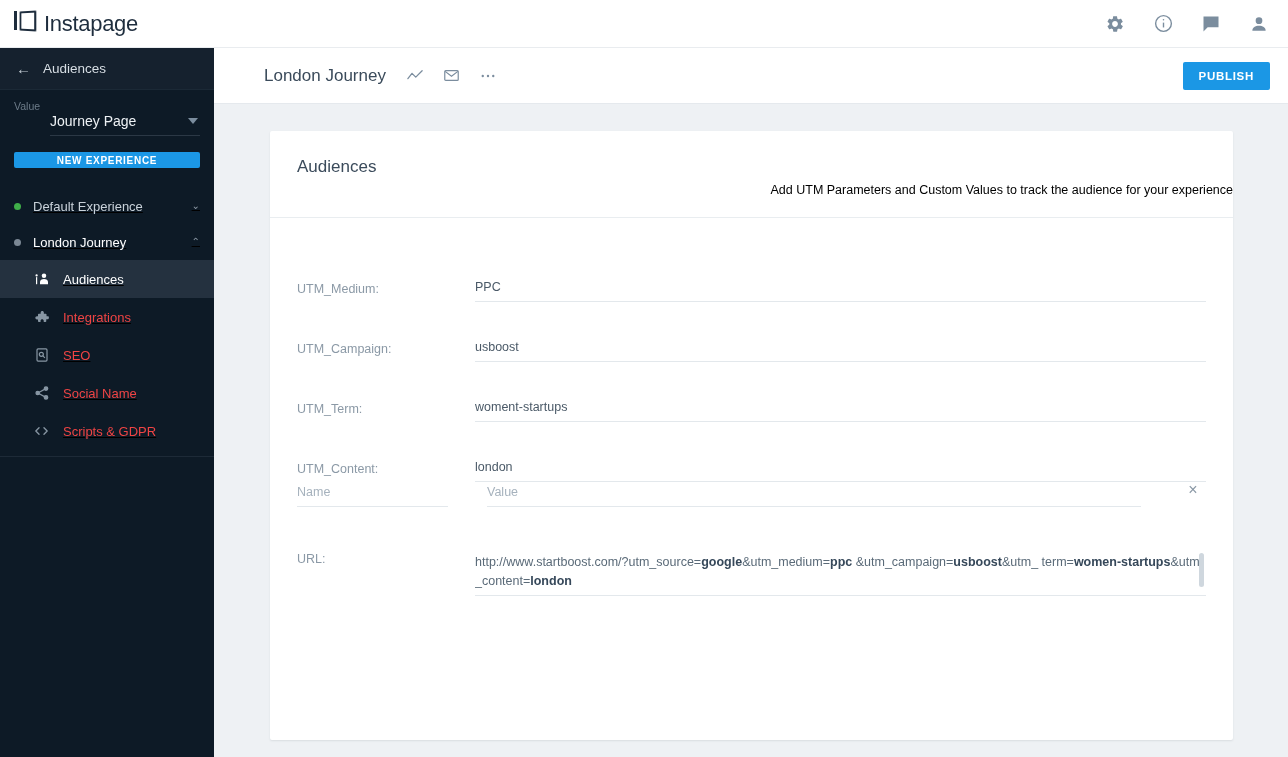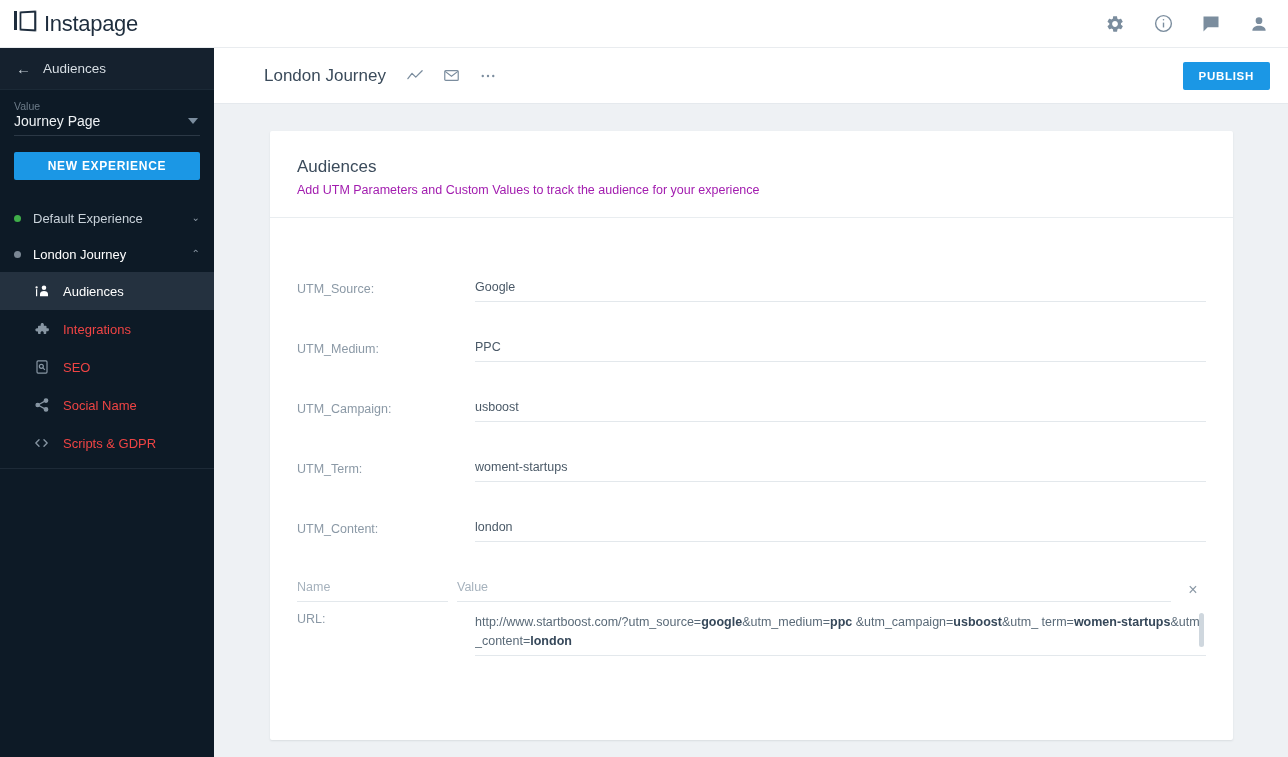--- a/index.html
+++ b/index.html
@@ -45,36 +45,36 @@
     height: 42px; display: flex; align-items: center; gap: 12px;
     padding-left: 16px; color: #d7dee4; font-size: 13.5px;
     border-bottom: 1px solid #1b2936; cursor: pointer;
     background: #15212e;
   }
   .sb-arrow { font-size: 15px; color: #c3ccd4; line-height: 1; }
   .sb-pagesel { padding: 10px 14px 0 14px; position: relative; }
   .sb-pagelabel { font-size: 10.5px; color: #6d7c89; margin-bottom: 1px; }
   .sb-pagerow {
     display: flex; align-items: center; justify-content: space-between;
-    border-bottom: 1px solid #2b3845; padding-bottom: 6px; cursor: pointer;
+    border-bottom: 1px solid #2b3845; padding-bottom: 6px; cursor: pointer; margin-left: 36px;
   }
   .sb-pagename { font-size: 14px; color: #eef2f5; }
   .caret-d {
     width: 0; height: 0;
     border-left: 5px solid transparent; border-right: 5px solid transparent;
     border-top: 6px solid #7b8d9e; margin-right: 2px;
   }
   .sb-newexp {
-    margin: 16px 11px 0 14px; height: 28px;
+    margin: 16px 11px 0 14px; height: 16px;
     background: #1b97e5; color: #ffffff; border: none; border-radius: 2px;
-    font-size: 12px; font-weight: bold; letter-spacing: 0.7px;
+    font-size: 10px; font-weight: bold; letter-spacing: 0.7px;
     font-family: "Liberation Sans", sans-serif; cursor: pointer;
     width: calc(100% - 28px);
   }
-  .sb-explist { margin-top: 20px; }
+  .sb-explist { margin-top: 20px; text-decoration: underline; }
   .sb-exp {
     height: 36px; display: flex; align-items: center; gap: 12px;
     padding: 0 14px 0 14px; font-size: 13px; cursor: pointer;
   }
   .sb-exp.default { color: #c9d2da; }
   .sb-exp.current { color: #ffffff; }
   .dot { width: 7px; height: 7px; border-radius: 50%; flex: none; }
   .dot.green { background: #3fae49; }
   .dot.gray { background: #7a8794; }
   .chev { margin-left: auto; color: #8d9aa6; font-size: 10px; line-height: 1; }
@@ -110,35 +110,35 @@
     position: absolute; left: 214px; top: 104px; width: 1074px; height: 653px;
     background: #eef1f4;
   }
   .card {
     position: absolute; left: 56px; top: 27px; width: 963px; height: 609px;
     background: #ffffff; border-radius: 2px;
     box-shadow: 0 1px 2px rgba(30,45,61,0.10);
   }
   .card-head { padding: 26px 0 20px 27px; border-bottom: 1px solid #e9edf0; }
   .card-title { font-size: 17px; color: #3b4b5b; margin-bottom: 6px; }
-  .card-sub { font-size: 12.5px; color: #a21caf; }
+  .card-sub { font-size: 12.5px; color: #000000; text-align: right; }
 
   .form { padding: 24px 27px 0 27px; }
   .frow { display: flex; align-items: flex-end; height: 60px; }
   .flabel { width: 178px; font-size: 12.5px; color: #8b99a6; padding-bottom: 6px; flex: none; }
   .fwrap { flex: 1; position: relative; }
   .finput {
     width: 100%; border: none; border-bottom: 1px solid #e3e8ec;
     font-size: 12.5px; color: #4a5967; padding: 0 0 7px 0;
     font-family: "Liberation Sans", sans-serif; background: transparent;
     outline: none;
   }
   .finput::placeholder { color: #a6b2bd; }
 
-  .kvrow { display: flex; align-items: flex-end; height: 60px; gap: 9px; }
+  .kvrow { display: flex; align-items: flex-start; height: 60px; gap: 39px; }
   .kv-name { width: 151px; flex: none; }
   .kv-value { flex: 1; position: relative; }
   .kv-x {
     width: 26px; flex: none; text-align: center; color: #8b99a6;
     font-size: 16px; padding-bottom: 4px; cursor: pointer; line-height: 1;
   }
 
   .urlrow { display: flex; align-items: flex-start; margin-top: 10px; }
   .url-box {
     flex: 1; position: relative;
@@ -322,26 +322,20 @@
 <div class="content">
   <div class="card">
 
     <div class="card-head">
       <div class="card-title">Audiences</div>
       <div class="card-sub">Add UTM Parameters and Custom Values to track the audience for your experience</div>
     </div>
 
     <div class="form">
 
-      <div class="frow">
-        <span class="flabel">UTM_Source:</span>
-        <span class="fwrap">
-          <input class="finput" value="Google" style="">
-        </span>
-      </div>
 
       <div class="frow">
         <span class="flabel">UTM_Medium:</span>
         <span class="fwrap">
           <input class="finput" value="PPC" style="">
         </span>
       </div>
 
       <div class="frow">
         <span class="flabel">UTM_Campaign:</span>

